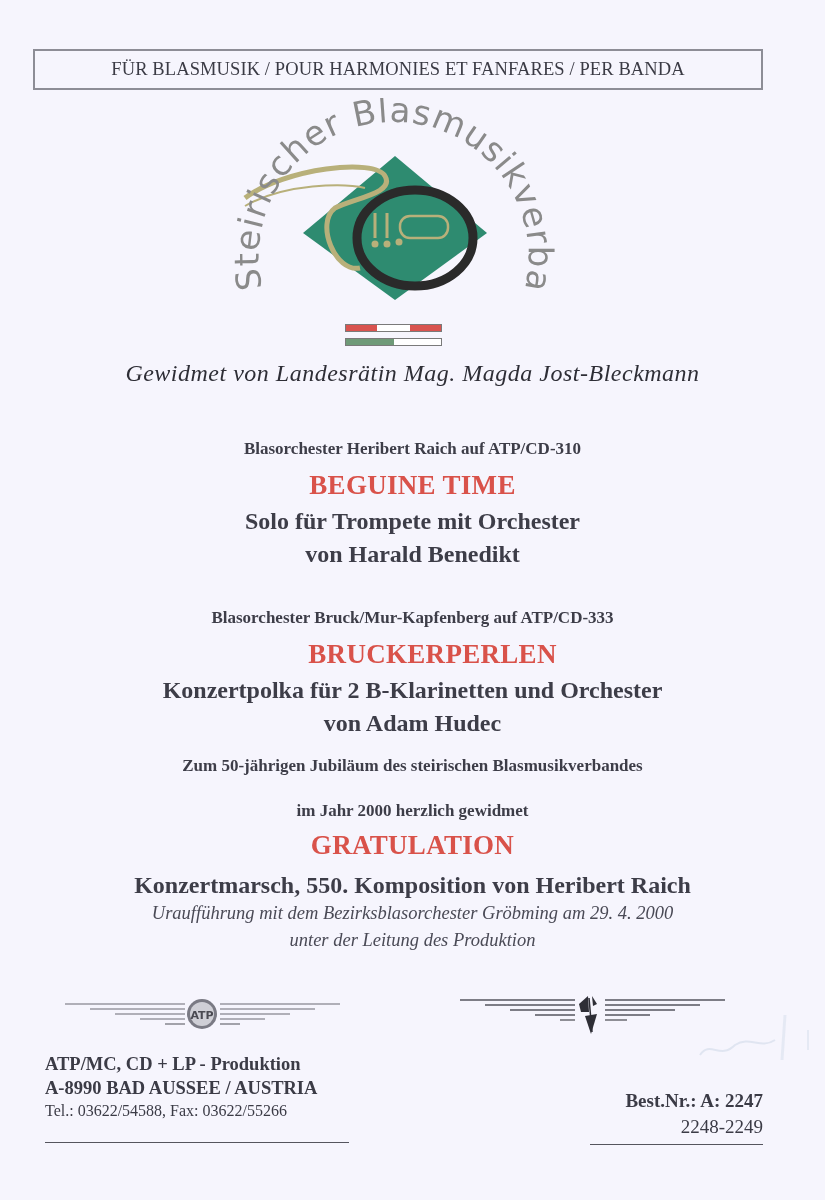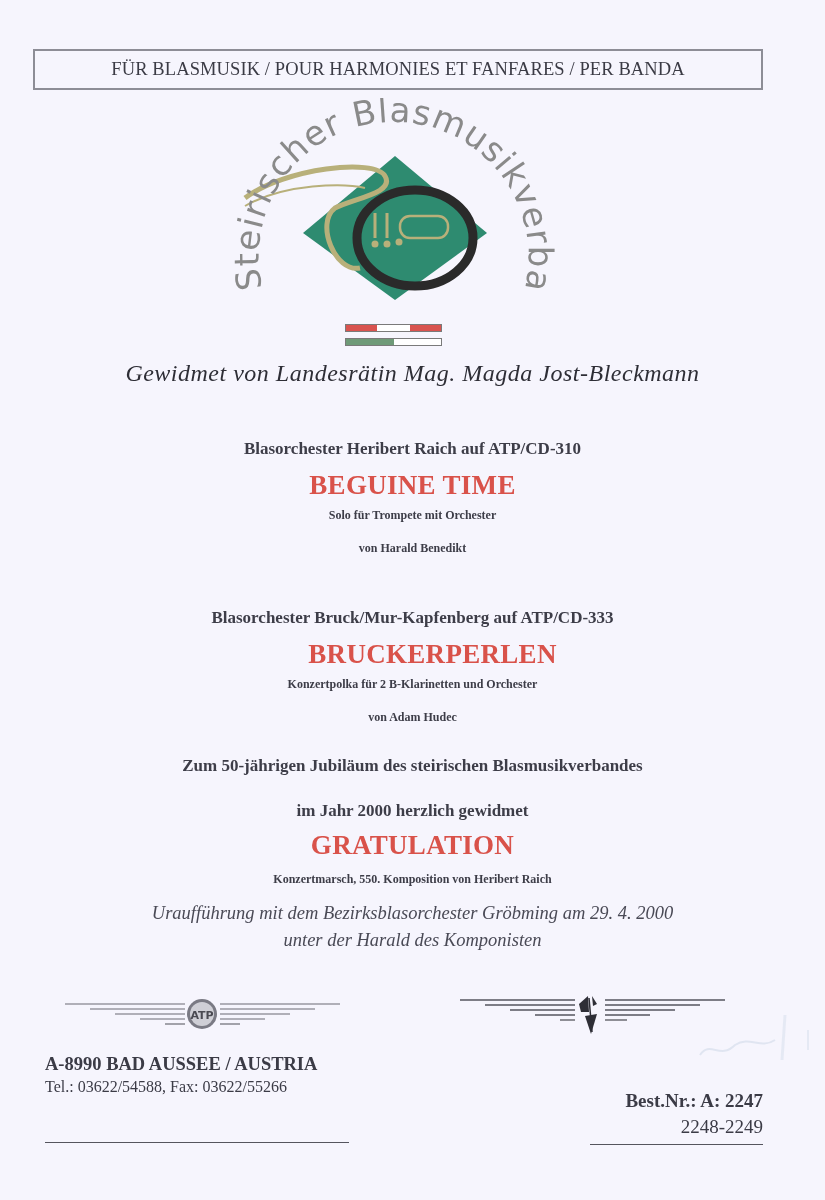--- a/index.html
+++ b/index.html
@@ -24,21 +24,21 @@
     .flag { left: 345px; width: 95px; height: 6px; border: 1px solid #7a7a7a; display: flex; }
     .flag span { display: block; height: 100%; }
 
     .dedication {
       top: 360px; font-family: "Liberation Serif", serif; font-style: italic;
       font-size: 24px; color: #2e2e36; letter-spacing: 0.5px;
     }
 
     .subline { font-weight: bold; font-size: 17px; color: #3d3d48; }
     .title-red { font-weight: bold; font-size: 27px; color: #d9524a; letter-spacing: 0.3px; }
-    .desc { font-weight: bold; font-size: 12px; color: #3d3d48; }
+    .desc { font-weight: bold; font-size: 24px; color: #3d3d48; }
     .italic-note { font-style: italic; font-size: 18.5px; color: #4a4a56; }
 
     .wing-logo { position: absolute; }
 
     .publisher { left: 45px; top: 1052px; width: 320px; }
     .pub-line { font-weight: bold; font-size: 18.5px; color: #3b3b46; line-height: 24px; white-space: nowrap; }
     .pub-contact { font-size: 16px; color: #3b3b46; line-height: 22px; white-space: nowrap; }
     .pub-underline { left: 45px; top: 1142px; width: 304px; height: 1px; background: #55555e; }
 
     .order { left: 560px; top: 1088px; width: 203px; text-align: right; }
@@ -98,21 +98,21 @@
 <div class="center-line subline" style="top:608px;">Blasorchester Bruck/Mur-Kapfenberg auf ATP/CD-333</div>
 <div class="center-line title-red" style="top:639px;padding-left:20px;">BRUCKERPERLEN</div>
 <div class="center-line desc" style="top:677px;">Konzertpolka für 2 B-Klarinetten und Orchester</div>
 <div class="center-line desc" style="top:710px;">von Adam Hudec</div>
 
 <div class="center-line subline" style="top:756px;font-family:Liberation Serif, serif;">Zum 50-jährigen Jubiläum des steirischen Blasmusikverbandes</div>
 <div class="center-line subline" style="top:801px;">im Jahr 2000 herzlich gewidmet</div>
 <div class="center-line title-red" style="top:830px;">GRATULATION</div>
 <div class="center-line desc" style="top:872px;">Konzertmarsch, 550. Komposition von Heribert Raich</div>
 <div class="center-line italic-note" style="top:903px;">Uraufführung mit dem Bezirksblasorchester Gröbming am 29. 4. 2000</div>
-<div class="center-line italic-note" style="top:930px;">unter der Harald des Komponisten</div>
+<div class="center-line italic-note" style="top:930px;">unter der Leitung des Produktion</div>
 
 <svg class="wing-logo" style="left:60px;top:998px;" width="285" height="36" viewBox="0 0 285 36">
   <g stroke="#6b6b74" stroke-width="1.2">
     <line x1="5" y1="6" x2="125" y2="6"></line>
     <line x1="30" y1="11" x2="125" y2="11"></line>
     <line x1="55" y1="16" x2="125" y2="16"></line>
     <line x1="80" y1="21" x2="125" y2="21"></line>
     <line x1="105" y1="26" x2="125" y2="26"></line>
     <line x1="160" y1="6" x2="280" y2="6"></line>
     <line x1="160" y1="11" x2="255" y2="11"></line>
@@ -144,20 +144,21 @@
   <line x1="134" y1="4" x2="137" y2="38" stroke="#2e2e36" stroke-width="1.5"></line>
 </svg>
 
 <svg class="abs bleed" viewBox="0 0 130 60">
   <path d="M 10 45 C 20 30, 30 50, 45 35 C 60 25, 70 40, 85 30" fill="none" stroke="#b8c8dc" stroke-width="2"></path>
   <line x1="95" y1="5" x2="92" y2="50" stroke="#c8d4e4" stroke-width="3"></line>
   <line x1="118" y1="20" x2="118" y2="40" stroke="#c8d4e4" stroke-width="2"></line>
 </svg>
 
 <div class="abs publisher">
+  <div class="pub-line">ATP/MC, CD + LP - Produktion</div>
   <div class="pub-line">A-8990 BAD AUSSEE / AUSTRIA</div>
   <div class="pub-contact">Tel.: 03622/54588, Fax: 03622/55266</div>
 </div>
 <div class="abs pub-underline"></div>
 
 <div class="abs order">
   <div class="order-main">Best.Nr.: A: 2247</div>
   <div class="order-sub">2248-2249</div>
 </div>
 <div class="abs order-underline"></div>

